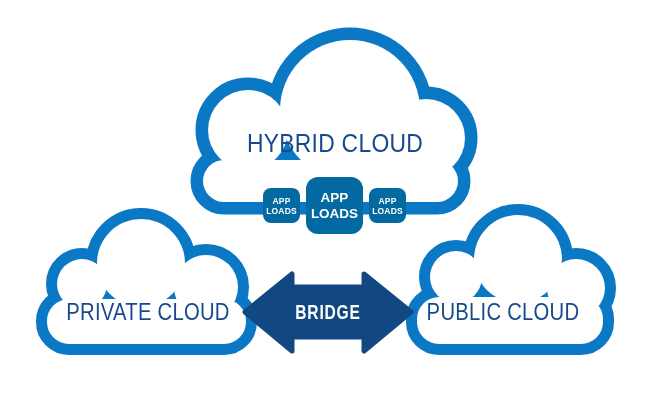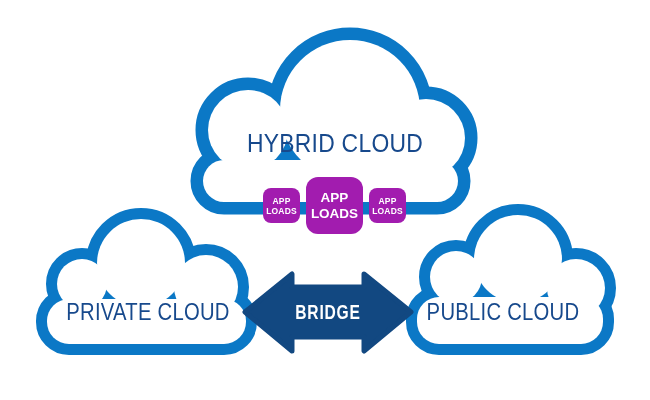--- a/index.html
+++ b/index.html
@@ -26,21 +26,21 @@
     transform: translate(-50%, -50%) scaleX(0.88);
     font-weight: 500;
     letter-spacing: 0.3px;
   }
   .label-hybrid  { font-size: 26px; }
   .label-private { font-size: 23px; }
   .label-public  { font-size: 23px; }
 
   .badge {
     position: absolute;
-    background: #a21caf;
+    background: #0369a1;
     color: #ffffff;
     font-weight: bold;
     text-align: center;
     display: flex;
     flex-direction: column;
     justify-content: center;
     box-sizing: border-box;
   }
   .badge.small {
     width: 37px; height: 35px;

